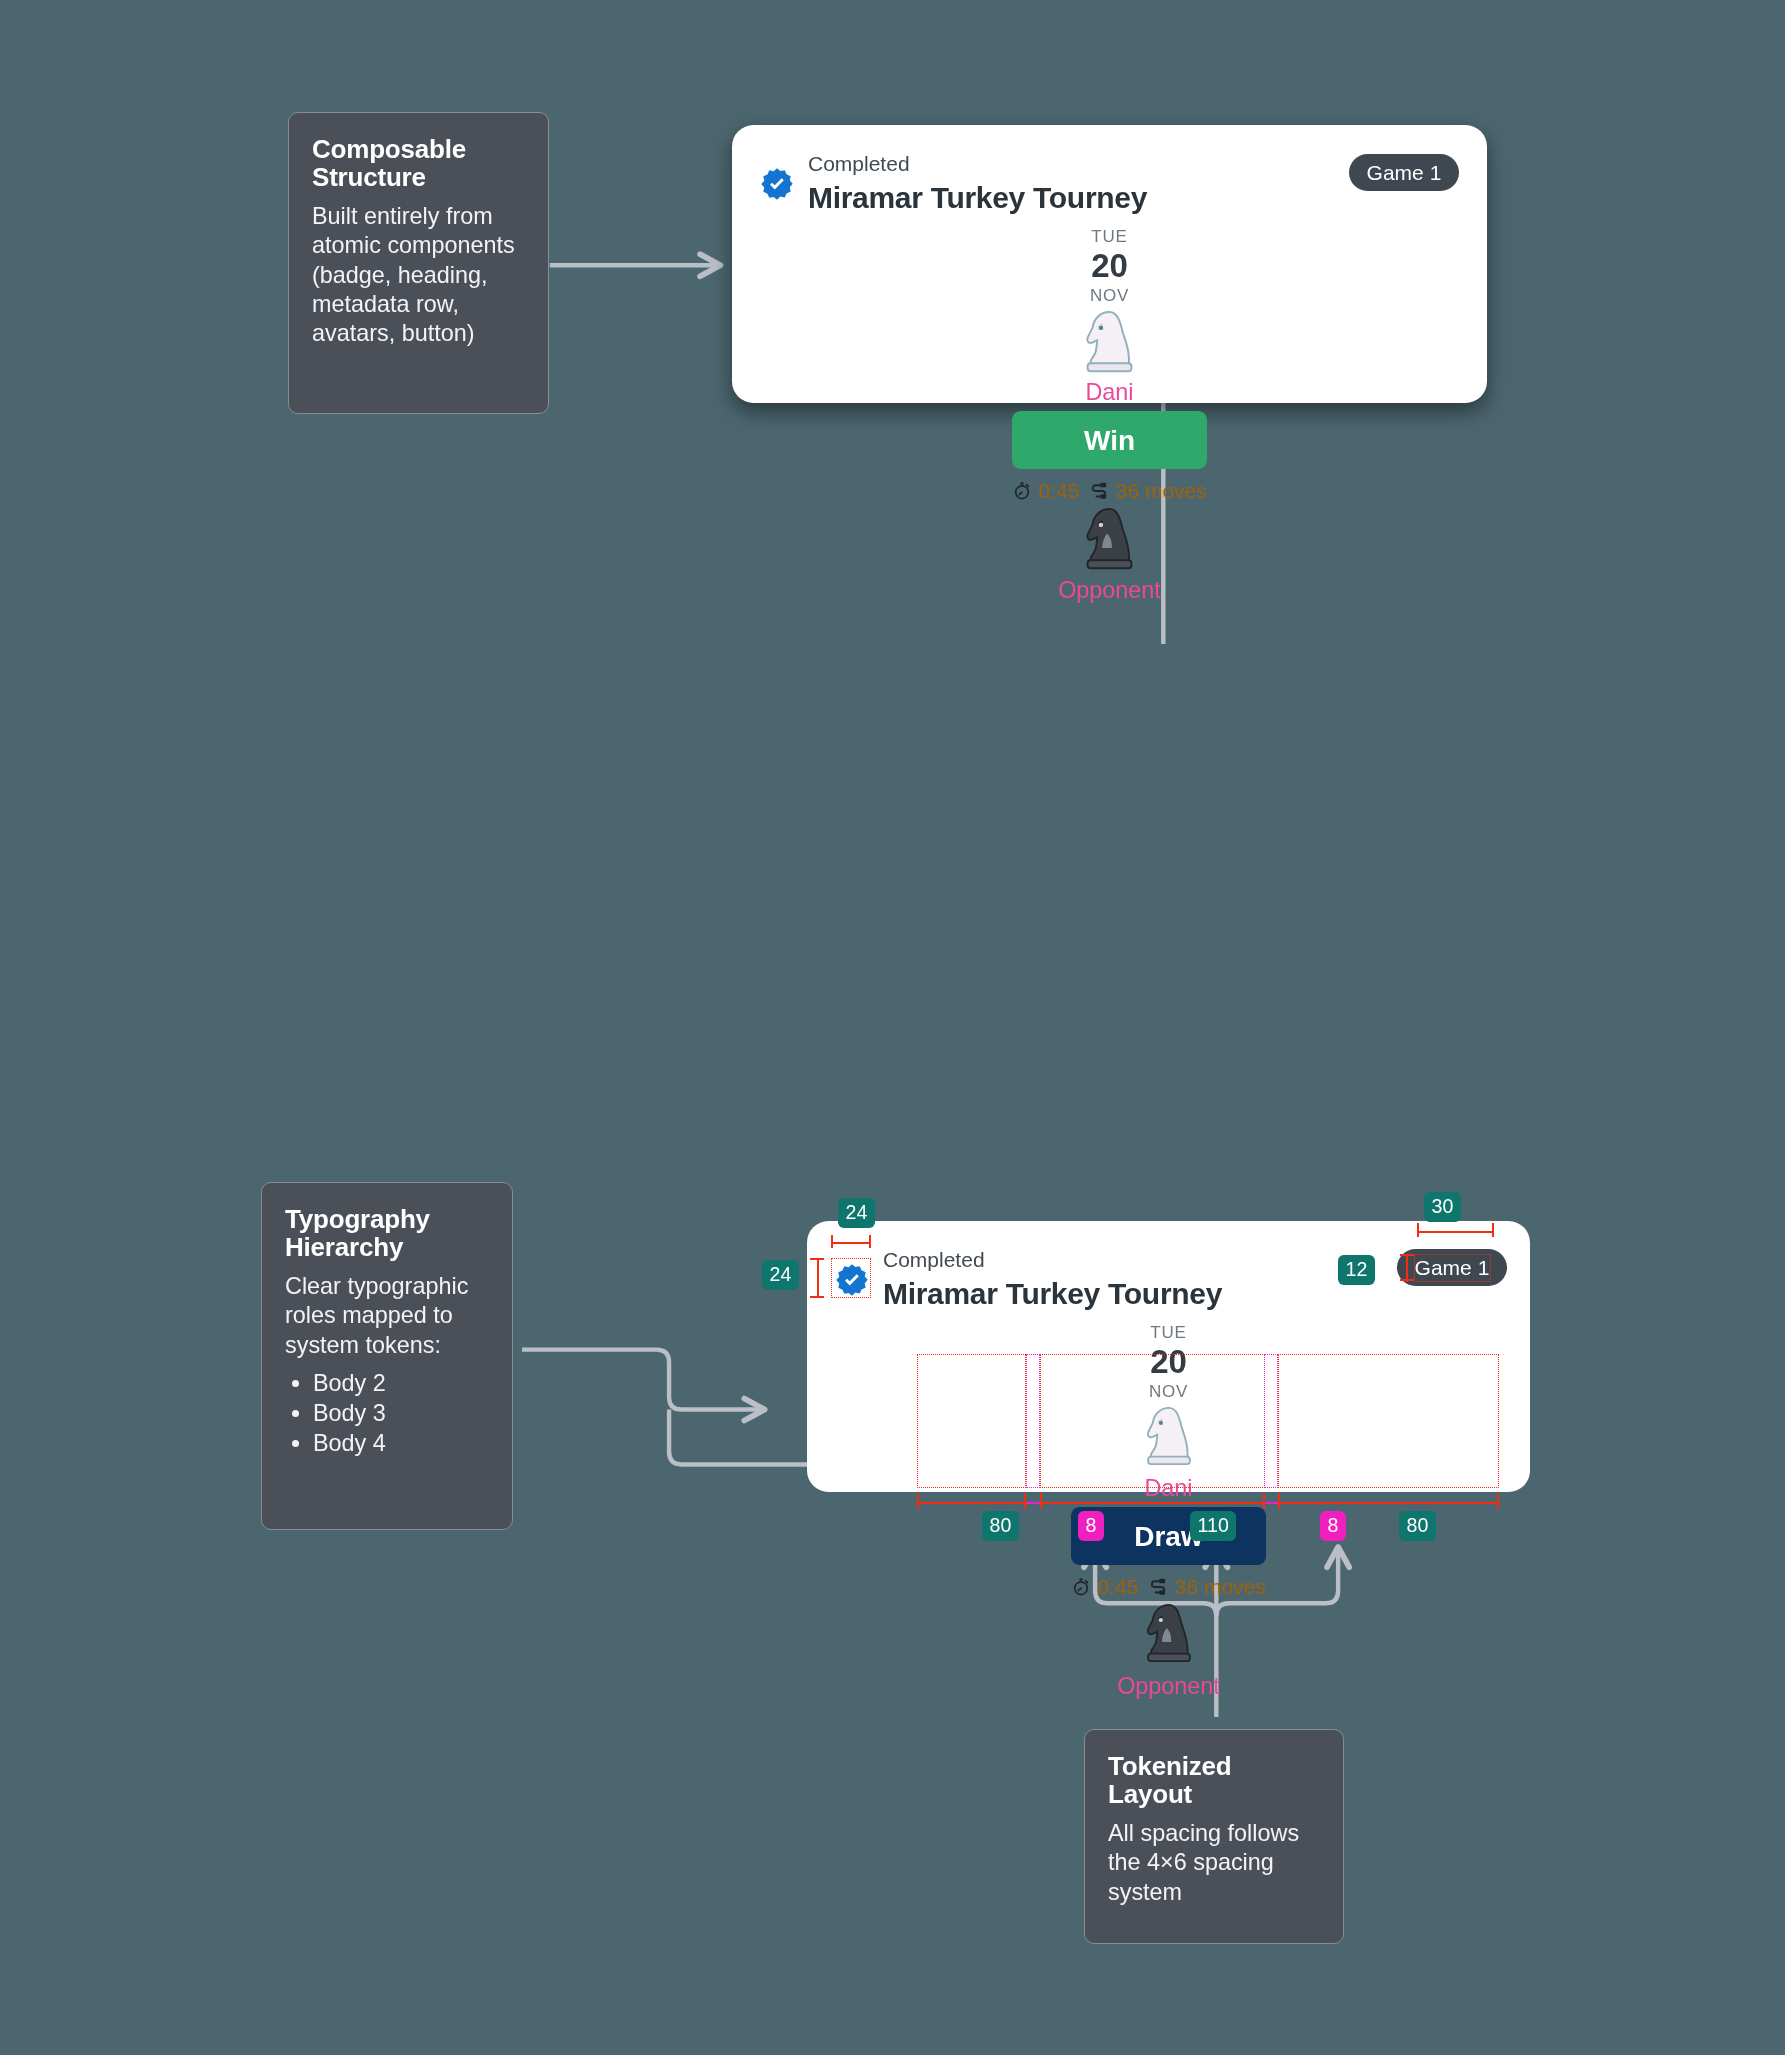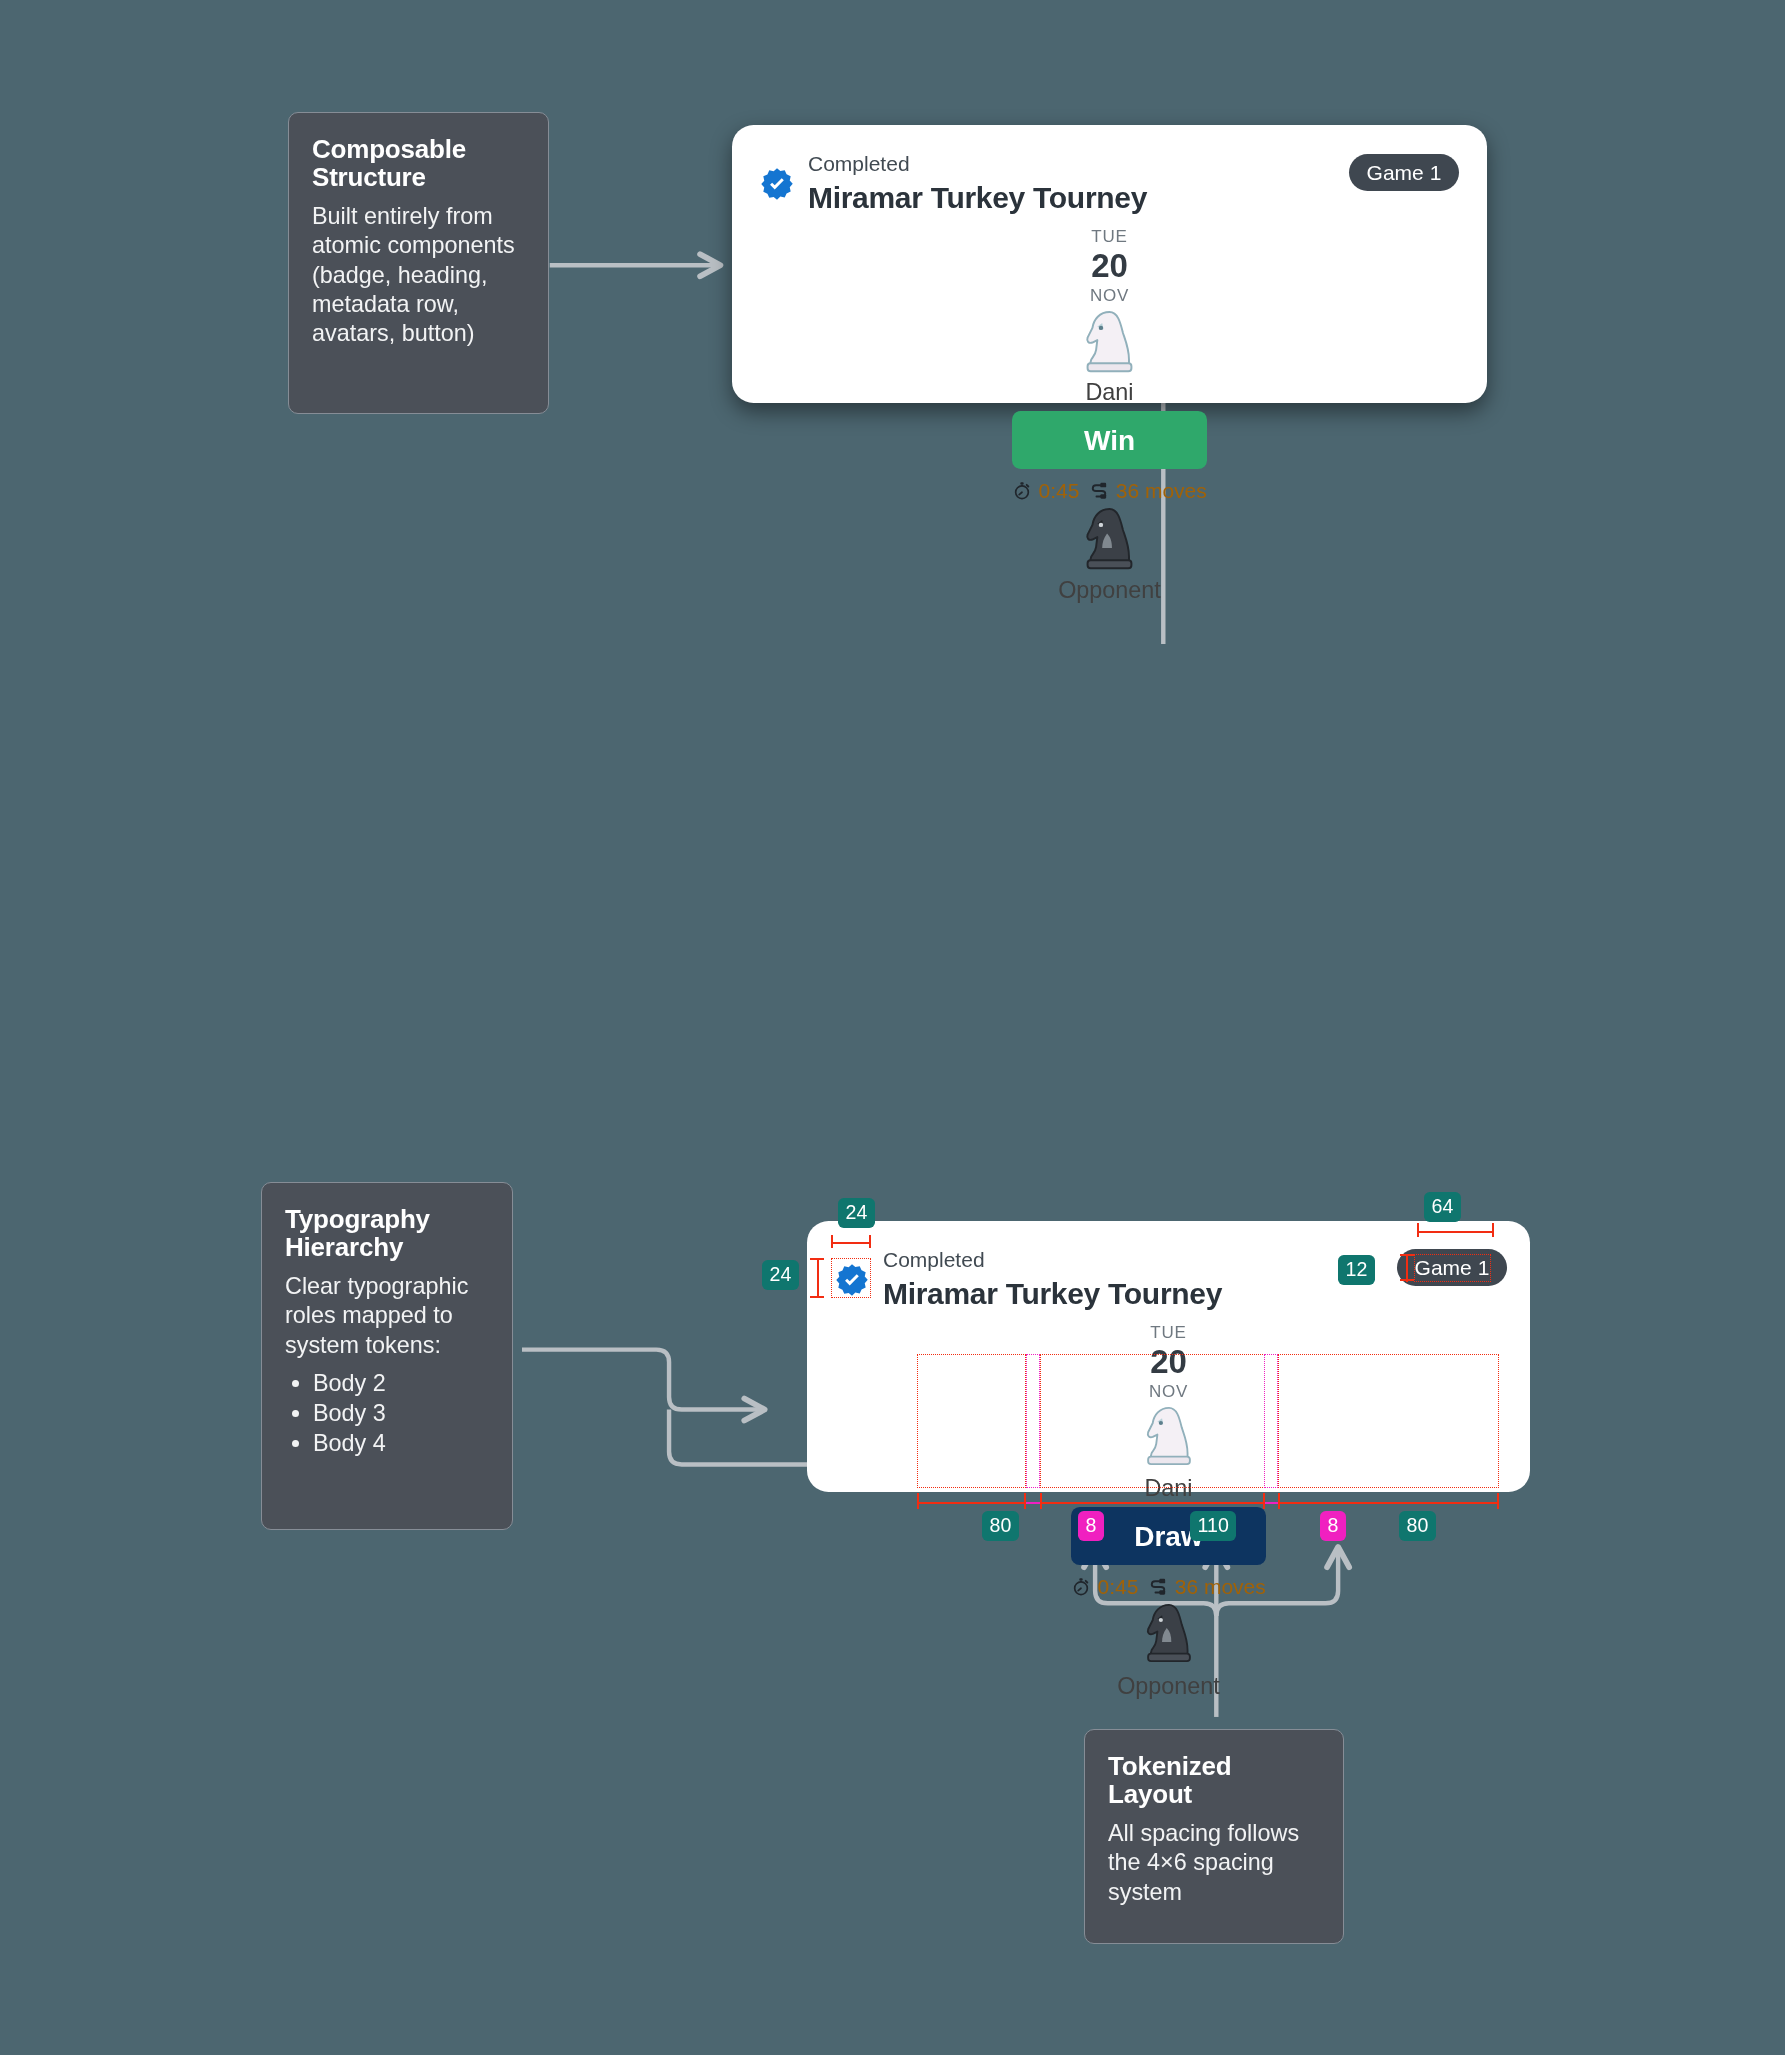--- a/index.html
+++ b/index.html
@@ -143,21 +143,21 @@
     flex: 0 0 105px;
     text-align: center;
   }
   .player-avatar {
     font-size: 61px;
     line-height: 1;
     height: 68px;
   }
   .player-name {
     font-size: 23.4px;
-    color: #404040;
+    color: #ec4899;
     margin-top: 6.3px;
     line-height: 1.1;
   }
 
   .result-col {
     flex: 1 1 auto;
     text-align: center;
     padding: 0 10px;
   }
   .result-btn {
@@ -432,21 +432,21 @@
   <div class="mbadge red" style="left:762px; top:1260px;">24</div>
 
   <div class="dotbox" style="left:1414px; top:1254px; width:77px; height:28px;"></div>
   <div class="cap-h" style="left:1417px; top:1231px; width:77px;"></div>
   <div class="cap-v" style="left:1417px; top:1223px; height:14px;"></div>
   <div class="cap-v" style="left:1492px; top:1223px; height:14px;"></div>
   <div class="rule-v" style="left:1406px; top:1254px; height:28px;"></div>
   <div class="cap-h" style="left:1400px; top:1254px; width:14px;"></div>
   <div class="cap-h" style="left:1400px; top:1279px; width:14px;"></div>
 
-  <div class="mbadge red" style="left:1424px; top:1192px;">64</div>
+  <div class="mbadge red" style="left:1424px; top:1192px;">30</div>
   <div class="mbadge red" style="left:1338px; top:1255px;">12</div>
 
   <div class="dotbox" style="left:917px; top:1354px; width:109px; height:134px;"></div>
   <div class="dotbox pinkd" style="left:1026px; top:1354px; width:14px; height:134px;"></div>
   <div class="dotbox" style="left:1040px; top:1354px; width:225px; height:134px;"></div>
   <div class="dotbox pinkd" style="left:1264px; top:1354px; width:14px; height:134px;"></div>
   <div class="dotbox" style="left:1278px; top:1354px; width:221px; height:134px;"></div>
 
   <div class="rule-h" style="left:917px; top:1502px; width:109px;"></div>
   <div class="rule-h pink" style="left:1026px; top:1502px; width:14px;"></div>

